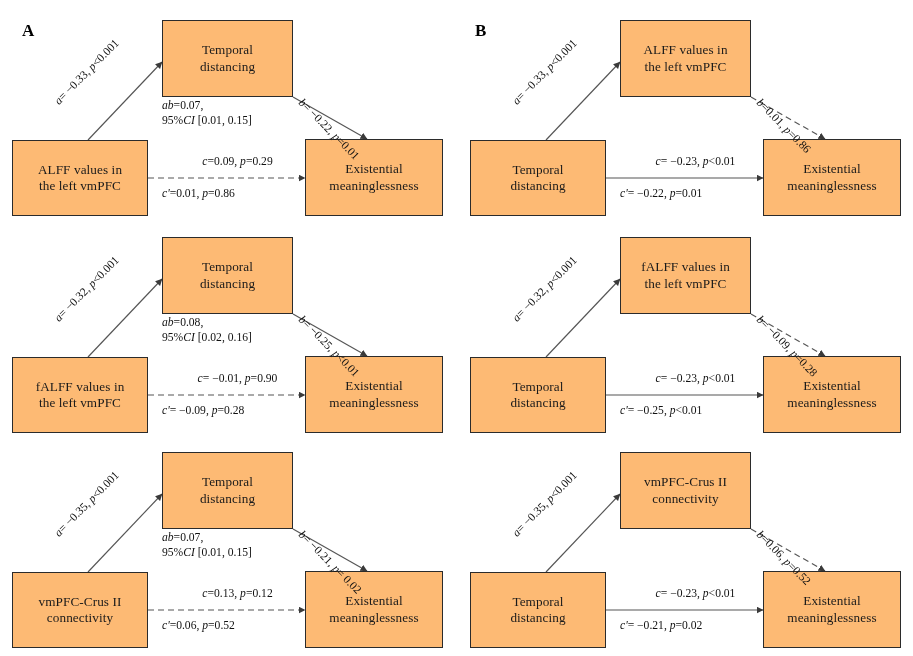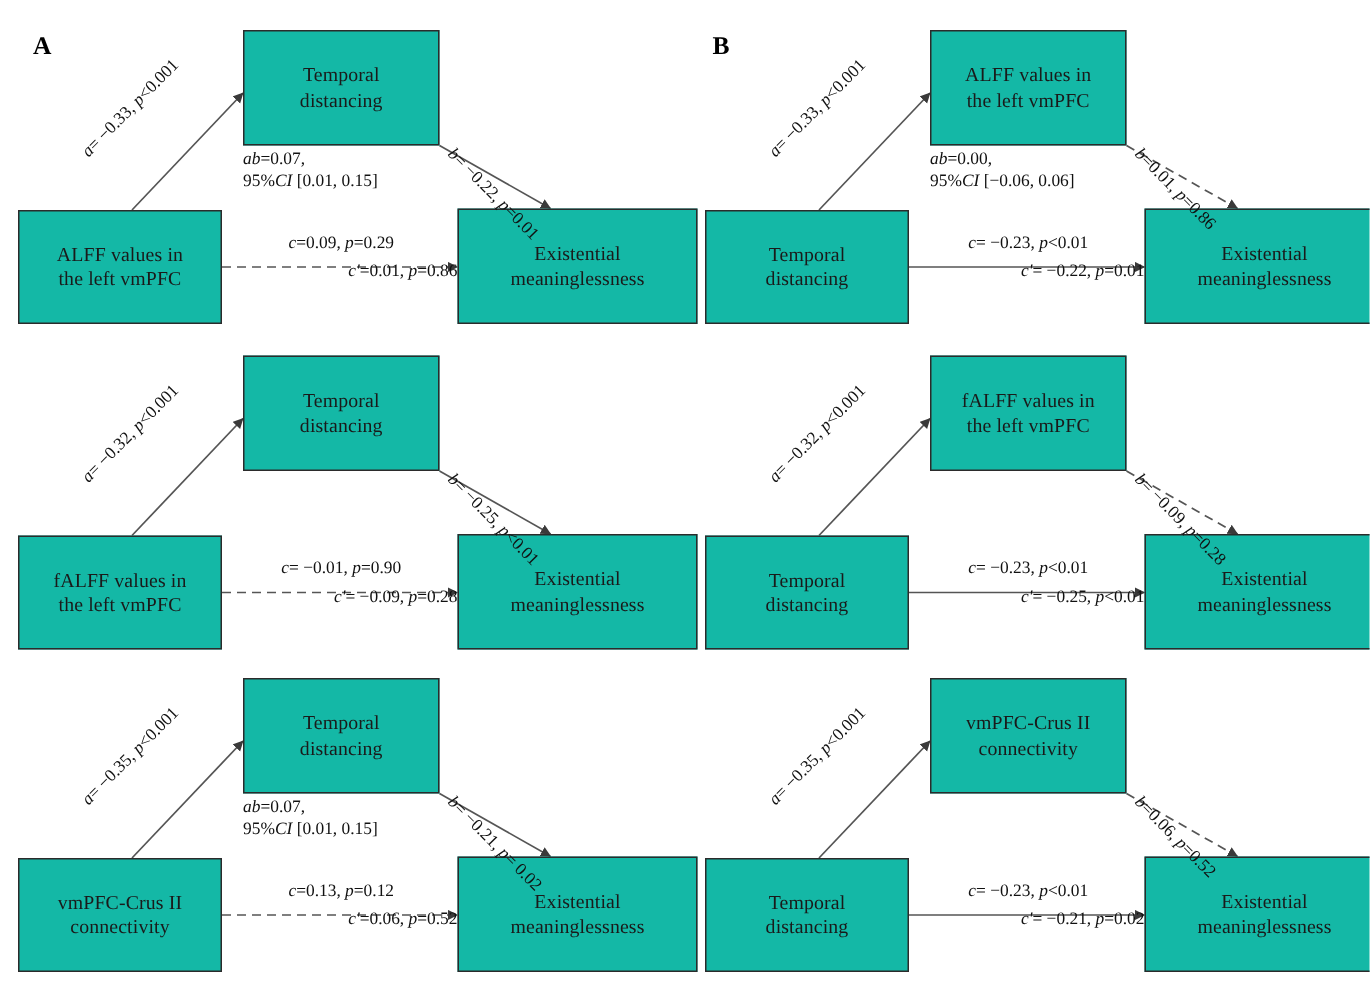--- a/index.html
+++ b/index.html
@@ -29,34 +29,34 @@
   }
   .row {
     position: absolute;
     width: 453px;
     height: 216px;
   }
   .node {
     position: absolute;
     box-sizing: border-box;
     border: 1.6px solid #2b2b2b;
-    background: #14b8a6;
+    background: #fdba74;
     display: flex;
     align-items: center;
     justify-content: center;
     text-align: center;
     font-size: 13.2px;
     line-height: 16.5px;
     letter-spacing: 0.1px;
     padding: 2px 3px;
   }
   .node span { display: block; }
   .node-x { left: 12px;  top: 130px; width: 136px; height: 76px; }
   .node-m { left: 162px; top: 10px;  width: 131px; height: 77px; }
-  .node-y { left: 305px; top: 129px; width: 160px; height: 77px; }
+  .node-y { left: 305px; top: 129px; width: 138px; height: 77px; }
 
   .edge-svg {
     position: absolute;
     left: 0; top: 0;
     width: 453px;
     height: 216px;
     overflow: visible;
     pointer-events: none;
   }
 
@@ -82,30 +82,30 @@
     transform: rotate(45.3deg);
   }
   .lbl-ab {
     left: 162px;
     top: 89px;
     width: 131px;
     text-align: left;
     white-space: normal;
   }
   .lbl-c {
-    left: 156px;
+    left: 166px;
     top: 145px;
     width: 143px;
     text-align: center;
   }
   .lbl-cp {
     left: 162px;
-    top: 164px;
+    top: 177px;
     width: 143px;
-    text-align: right;
+    text-align: left;
   }
 </style>
 </head>
 <body>
 
 <div id="figure">
     <div class="panel-letter" style="left:22px;top:22px;">A</div>
     <div class="row" style="left:0px;top:10px;">
       <svg class="edge-svg" viewBox="0 0 453 216" width="453" height="216">
         <defs>
@@ -165,20 +165,21 @@
         </div>
       </div>
       <div class="node node-y">
         <div>
           <span>Existential</span>
           <span>meaninglessness</span>
         </div>
       </div>
       <div class="lbl lbl-a"><i>a</i>= −0.32, <i>p</i>&lt;0.001</div>
       <div class="lbl lbl-b"><i>b</i>= −0.25, <i>p</i>&lt;0.01</div>
+      <div class="lbl lbl-ab"><i>ab</i>=0.08,<br>95%<i>CI</i> [0.02, 0.16]</div>
       <div class="lbl lbl-c"><i>c</i>= −0.01, <i>p</i>=0.90</div>
       <div class="lbl lbl-cp"><i>c'</i>= −0.09, <i>p</i>=0.28</div>
     </div>
     <div class="row" style="left:0px;top:442px;">
       <svg class="edge-svg" viewBox="0 0 453 216" width="453" height="216">
         <defs>
           <marker id="ah-pA-r3" markerWidth="7" markerHeight="7" refX="5.6" refY="3" orient="auto" markerUnits="strokeWidth">
             <path d="M0,0 L6,3 L0,6 z" fill="#3a3a3a"></path>
           </marker>
         </defs>
@@ -235,21 +236,20 @@
         </div>
       </div>
       <div class="node node-y">
         <div>
           <span>Existential</span>
           <span>meaninglessness</span>
         </div>
       </div>
       <div class="lbl lbl-a"><i>a</i>= −0.33, <i>p</i>&lt;0.001</div>
       <div class="lbl lbl-b"><i>b</i>=0.01, <i>p</i>=0.86</div>
-      <div class="lbl lbl-ab"><i>ab</i>=0.00,<br>95%<i>CI</i> [−0.06, 0.06]</div>
       <div class="lbl lbl-c"><i>c</i>= −0.23, <i>p</i>&lt;0.01</div>
       <div class="lbl lbl-cp"><i>c'</i>= −0.22, <i>p</i>=0.01</div>
     </div>
     <div class="row" style="left:458px;top:227px;">
       <svg class="edge-svg" viewBox="0 0 453 216" width="453" height="216">
         <defs>
           <marker id="ah-pB-r2" markerWidth="7" markerHeight="7" refX="5.6" refY="3" orient="auto" markerUnits="strokeWidth">
             <path d="M0,0 L6,3 L0,6 z" fill="#3a3a3a"></path>
           </marker>
         </defs>

